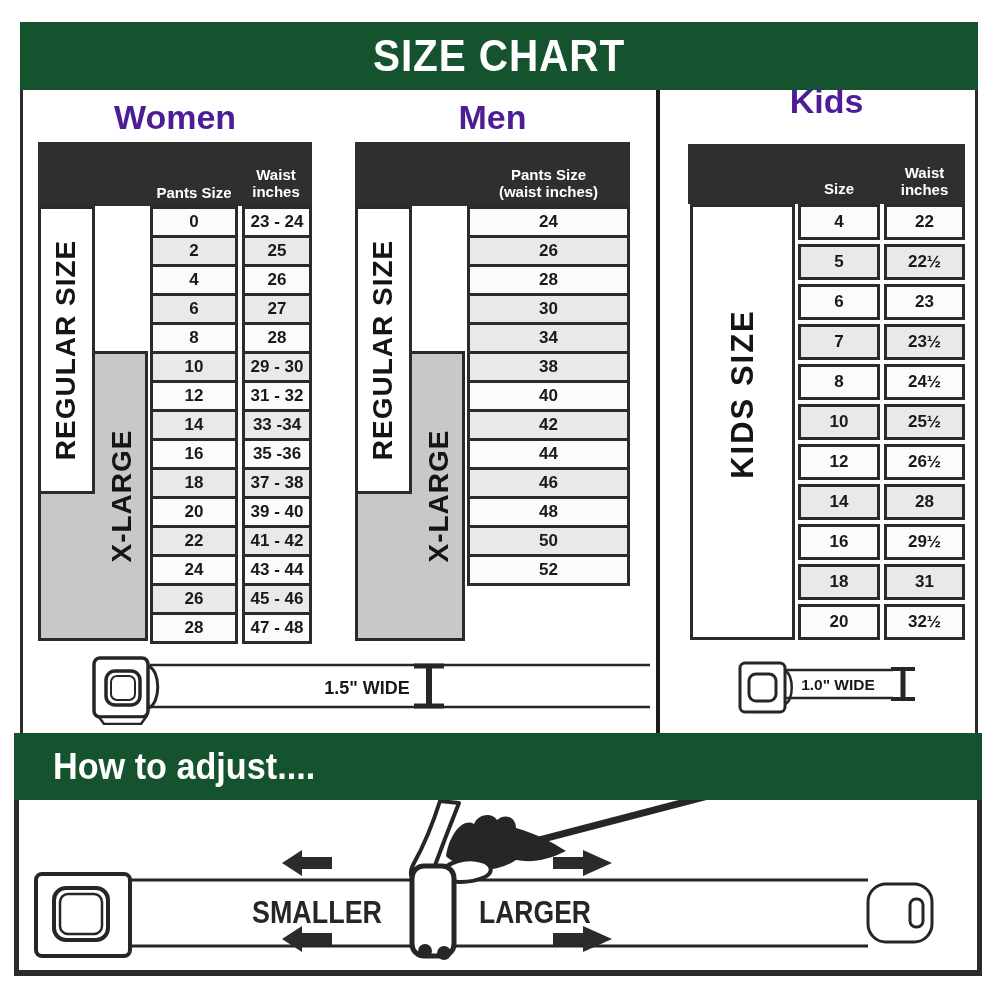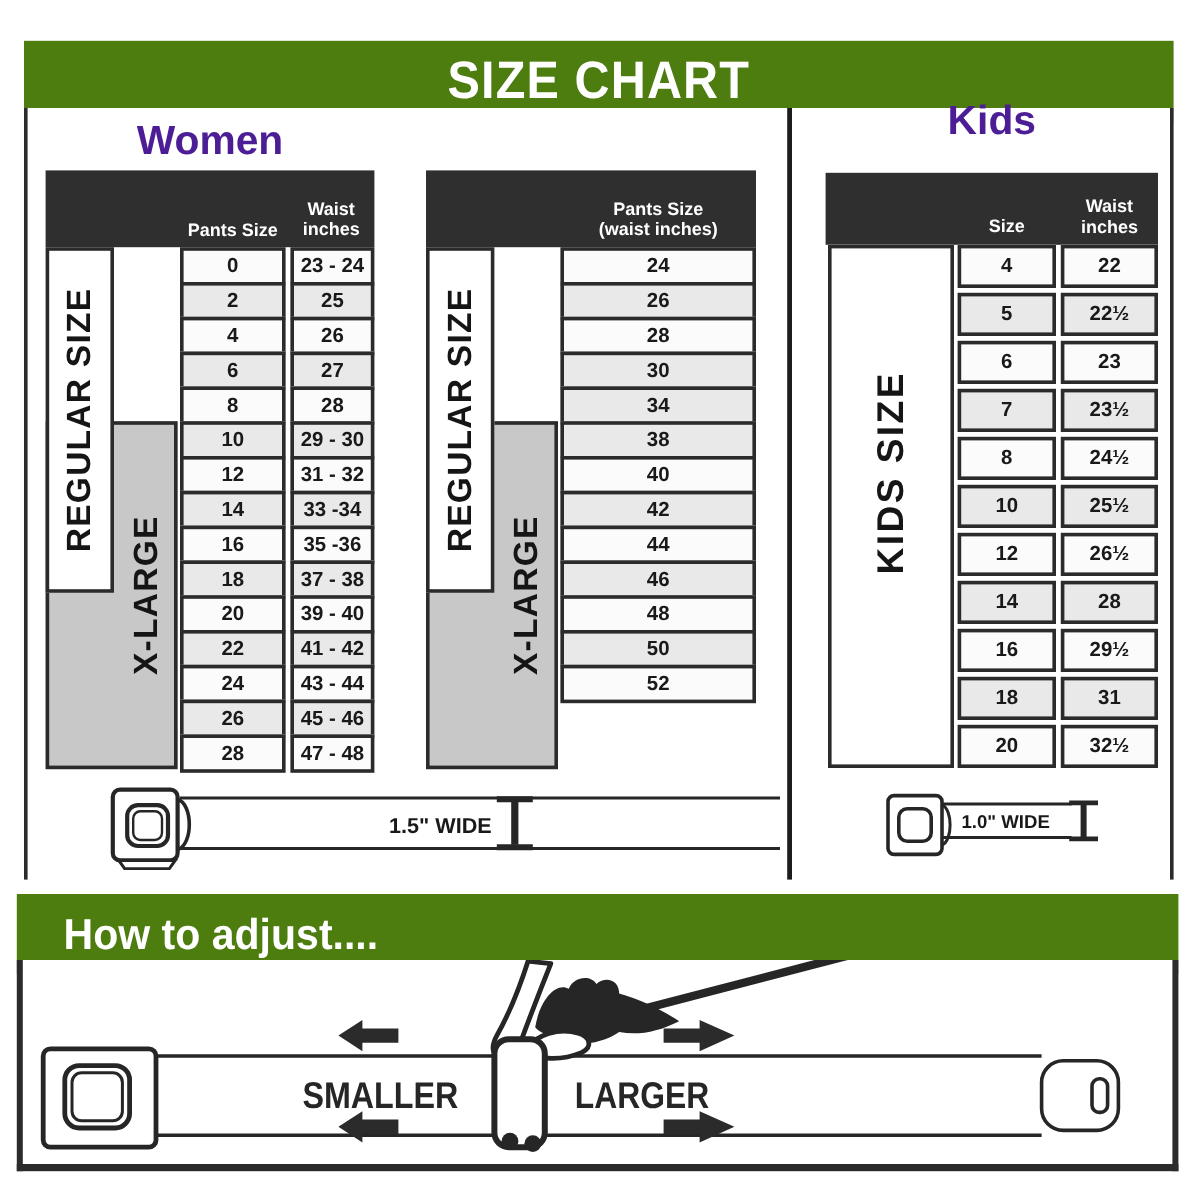--- a/index.html
+++ b/index.html
@@ -1,19 +1,19 @@
 <!DOCTYPE html>
 <html><head>
 <meta charset="utf-8">
 <style>
   html,body{margin:0;padding:0;background:#ffffff;}
   .stage{position:relative;width:1000px;height:1000px;background:#fff;overflow:hidden;
          font-family:"Liberation Sans",sans-serif;}
   .abs{position:absolute;box-sizing:border-box;}
-  .band{background:#4d7c0f;margin-top:12px;}
+  .band{background:#14532d;}
   .title-band{left:20px;top:22px;width:958px;height:68px;display:flex;align-items:center;justify-content:center;}
   .title-text{color:#fff;font-size:44px;font-weight:bold;letter-spacing:1px;transform:scaleX(.92);}
   .main-panel{left:20px;top:90px;width:958px;height:643px;background:#fff;
               border-left:3px solid #2b2b2b;border-right:3px solid #2b2b2b;}
   .divider{left:656px;top:90px;width:4px;height:643px;background:#1c1c1c;}
   .adjust-band{left:14px;top:733px;width:968px;height:67px;display:flex;align-items:center;}
   .adjust-title{color:#fff;font-size:36px;font-weight:bold;padding-left:41px;transform-origin:left center;transform:scaleX(.95);}
   .bottom-panel{left:14px;top:800px;width:968px;height:176px;background:#fff;
                 border-left:5px solid #2b2b2b;border-right:5px solid #2b2b2b;border-bottom:6px solid #2b2b2b;}
   .heading{font-size:34px;font-weight:bold;color:#4c1d95;text-align:center;height:44px;line-height:44px;}
@@ -41,20 +41,21 @@
 <div class="stage">
 
   <div class="abs band title-band">
     <span class="title-text">SIZE CHART</span>
   </div>
 
   <div class="abs main-panel"></div>
   <div class="abs divider"></div>
 
   <div class="abs heading" style="left:38px;top:95px;width:274px;">Women</div>
+  <div class="abs heading" style="left:355px;top:95px;width:275px;">Men</div>
   <div class="abs heading" style="left:688px;top:79px;width:277px;">Kids</div>
 
   <div class="abs hdr-band" style="left:38px;top:142px;width:274px;height:64px;"></div>
   <div class="abs hdr-txt" style="left:150px;top:184px;width:88px;">Pants Size</div>
   <div class="abs hdr-txt" style="left:240px;top:166px;width:72px;">
     <div>Waist</div>
     <div>inches</div>
   </div>
 
   <div class="abs sidebox gray-side" style="left:38px;top:351px;width:110px;height:290px;"></div>

